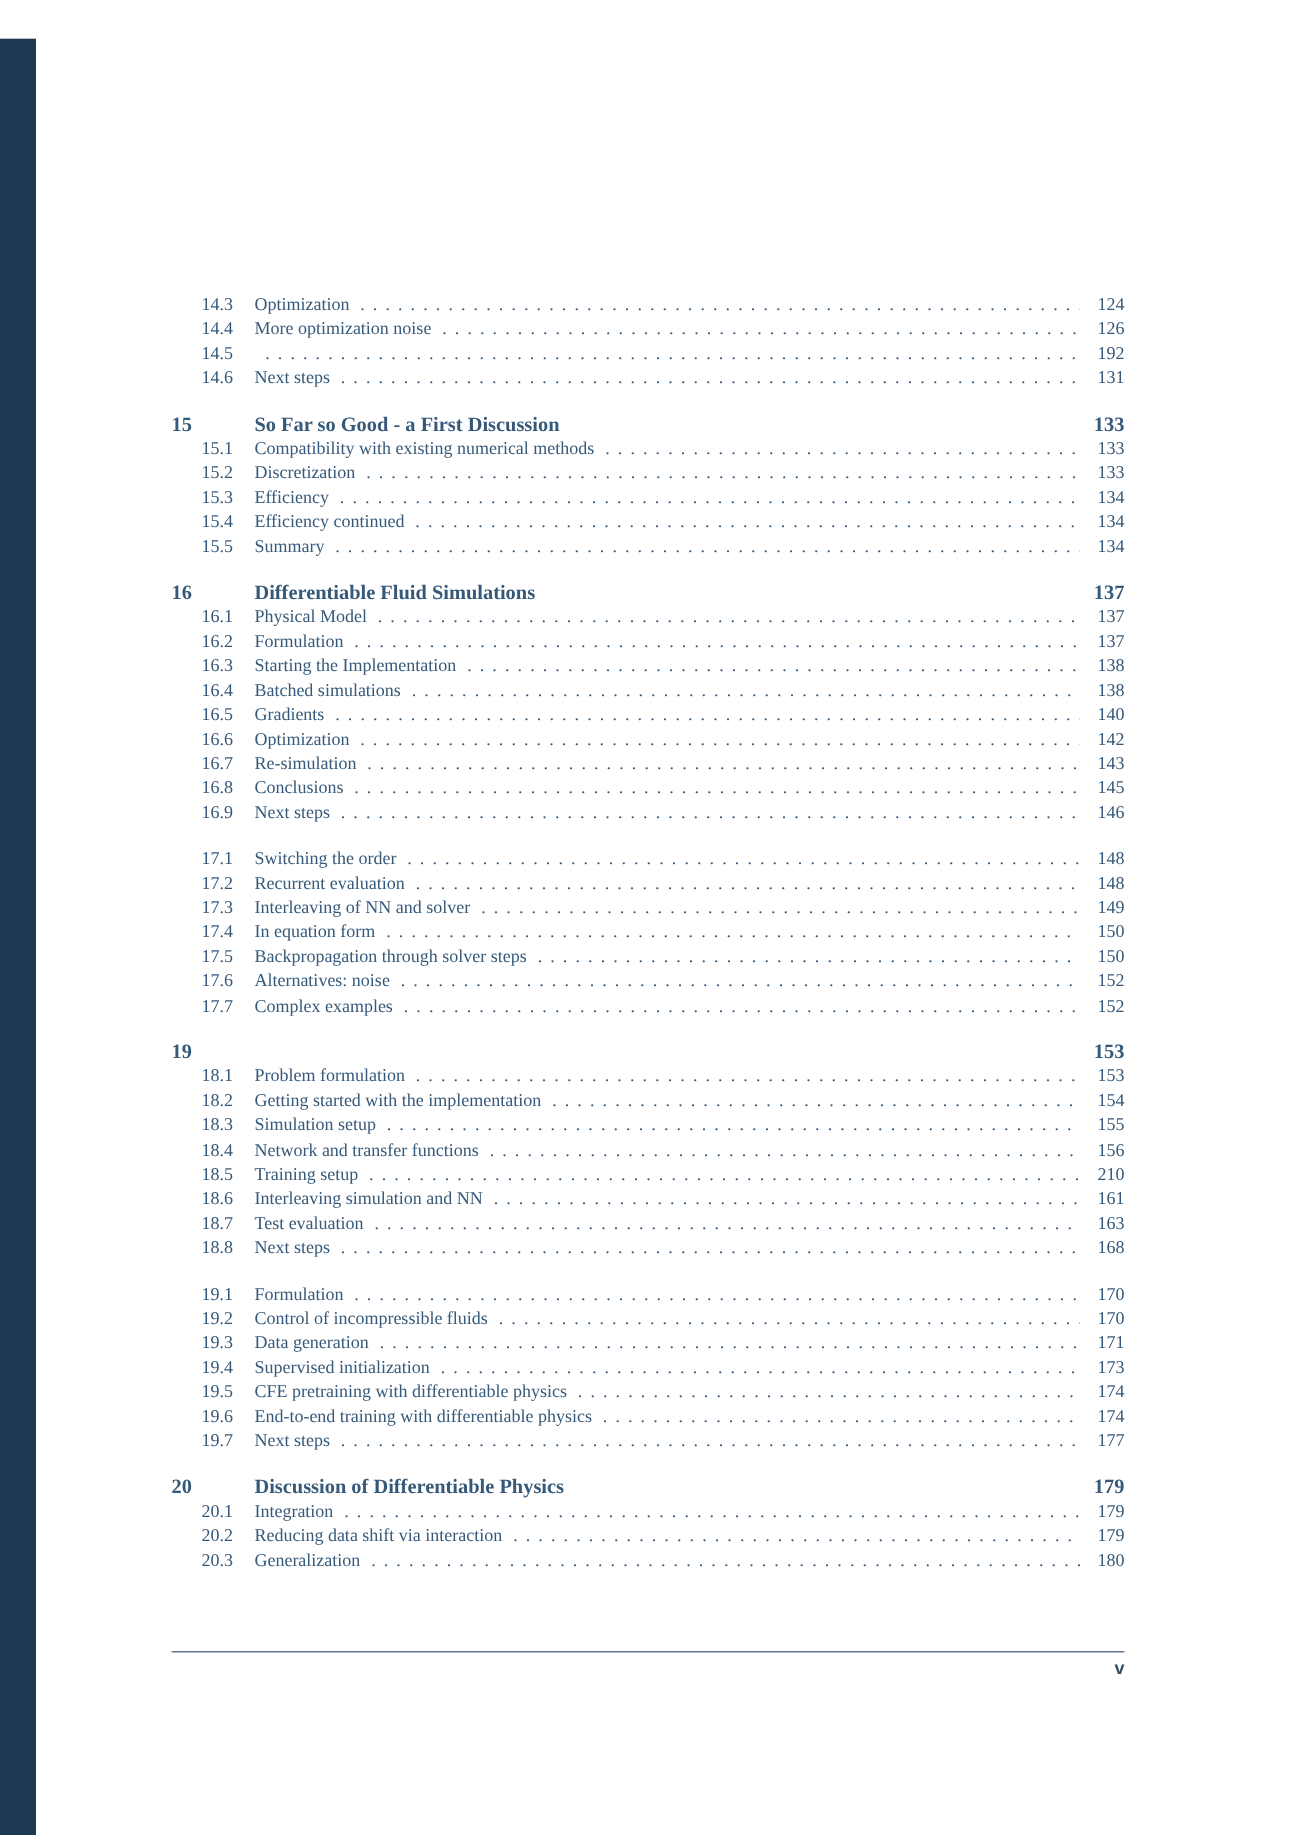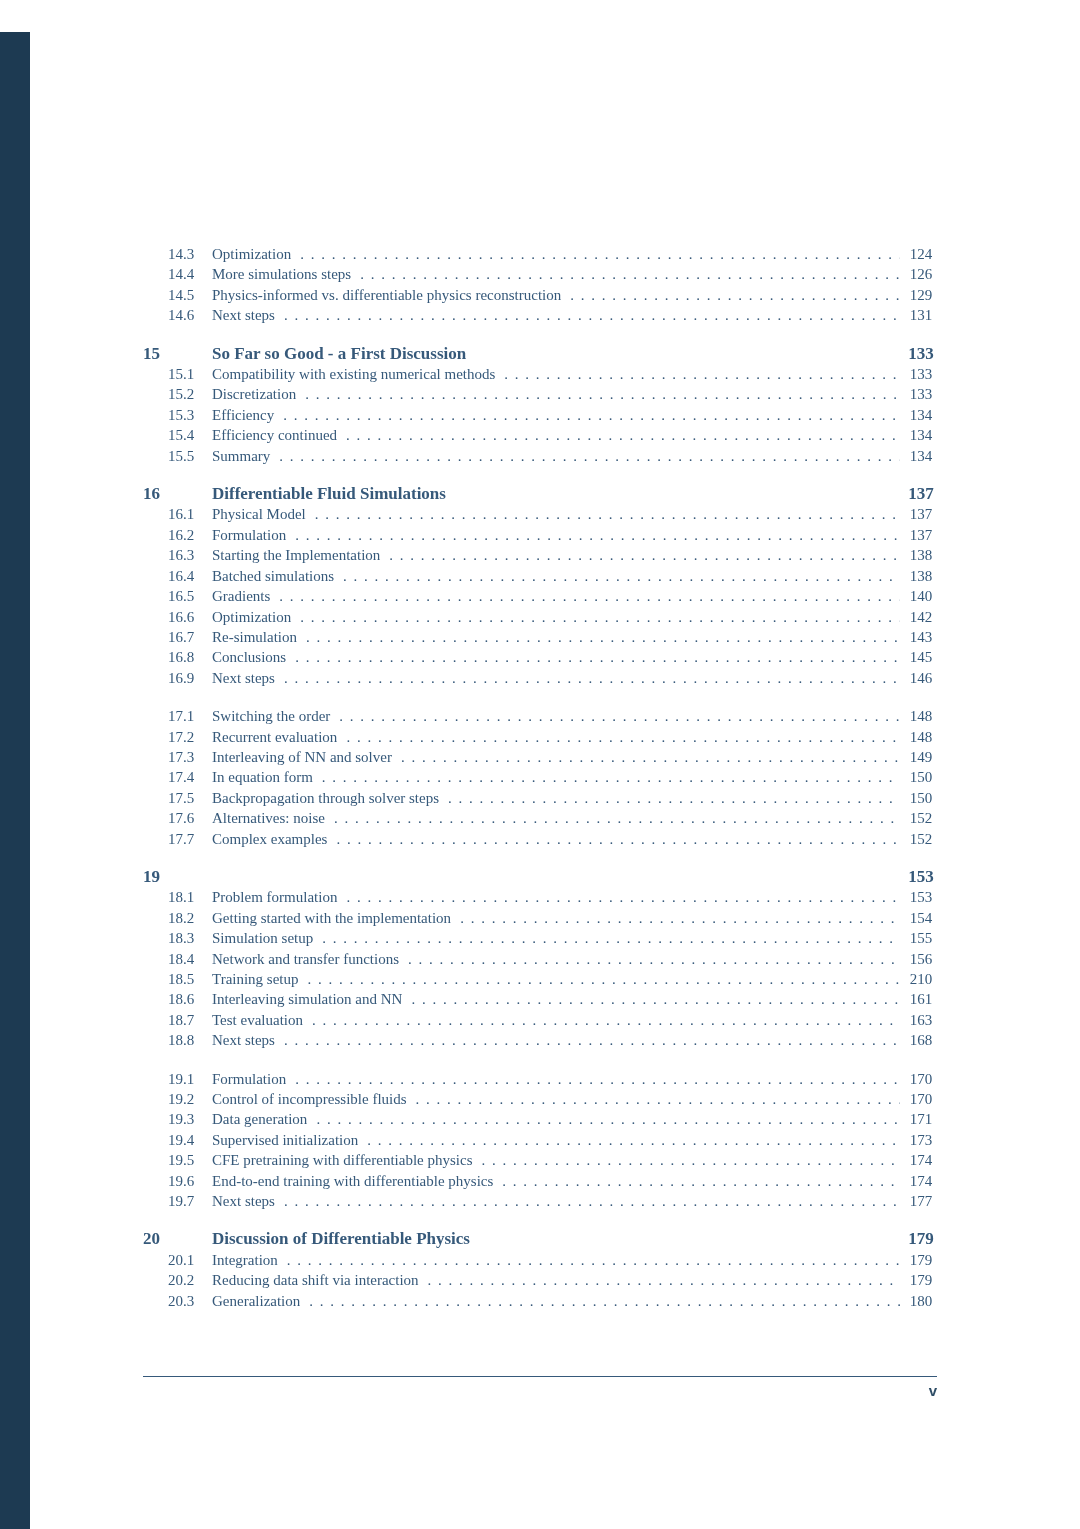--- a/index.html
+++ b/index.html
@@ -30,21 +30,21 @@
   .chapter-row .num { width:69px; flex:none; }
   .section-row { padding-left:25px; }
   .section-row .num { width:44px; flex:none; }
   .title { flex:none; white-space:nowrap; }
   .leader {
     flex:1 1 auto; overflow:hidden; white-space:nowrap;
     letter-spacing:1.5px; margin:0 5px 0 9px;
     min-width:0;
   }
   .spacer { flex:1 1 auto; }
-  .page-num { flex:none; min-width:32px; text-align:center; }
+  .page-num { flex:none; min-width:32px; text-align:right; }
   .footer {
     position:absolute; left:143px; top:1344px; width:794px;
   }
   .footer-rule { border-top:1px solid #36597a; height:0; }
   .footer-page {
     text-align:right; margin-top:5px;
     font-family:"Liberation Sans", sans-serif;
     font-weight:bold; font-size:15px; color:#2e4d66;
   }
 </style>
@@ -57,29 +57,28 @@
     <div id="toc">
         <section class="group">
           <div class="row section-row">
             <span class="num">14.3</span>
             <span class="title">Optimization</span>
             <span class="leader">. . . . . . . . . . . . . . . . . . . . . . . . . . . . . . . . . . . . . . . . . . . . . . . . . . . . . . . . . . . . . . . . . . . . . . . . . . . . . . . . . . . . . . . . . . . . . . . . . . . . . . . . . . . . . . . . . . . . . . . . </span>
             <span class="page-num">124</span>
           </div>
           <div class="row section-row">
             <span class="num">14.4</span>
-            <span class="title">More simulations steps</span>
+            <span class="title">More optimization noise</span>
             <span class="leader">. . . . . . . . . . . . . . . . . . . . . . . . . . . . . . . . . . . . . . . . . . . . . . . . . . . . . . . . . . . . . . . . . . . . . . . . . . . . . . . . . . . . . . . . . . . . . . . . . . . . . . . . . . . . . . . . . . . . . . . . </span>
             <span class="page-num">126</span>
           </div>
           <div class="row section-row">
             <span class="num">14.5</span>
-            <span class="title">Physics-informed vs. differentiable physics reconstruction</span>
-            <span class="leader">. . . . . . . . . . . . . . . . . . . . . . . . . . . . . . . . . . . . . . . . . . . . . . . . . . . . . . . . . . . . . . . . . . . . . . . . . . . . . . . . . . . . . . . . . . . . . . . . . . . . . . . . . . . . . . . . . . . . . . . . </span>
-            <span class="page-num">129</span>
+            <span class="leader">. . . . . . . . . . . . . . . . . . . . . . . . . . . . . . . . . . . . . . . . . . . . . . . . . . . . . . . . . . . . . . . . . . . . . . . . . . . . . . . . . . . . . . . . . . . . . . . . . . . . . . . . . . . . . . . . . . . . . . . . </span>
+            <span class="page-num">192</span>
           </div>
           <div class="row section-row">
             <span class="num">14.6</span>
             <span class="title">Next steps</span>
             <span class="leader">. . . . . . . . . . . . . . . . . . . . . . . . . . . . . . . . . . . . . . . . . . . . . . . . . . . . . . . . . . . . . . . . . . . . . . . . . . . . . . . . . . . . . . . . . . . . . . . . . . . . . . . . . . . . . . . . . . . . . . . . </span>
             <span class="page-num">131</span>
           </div>
         </section>
         <section class="group">
           <div class="row chapter-row">

